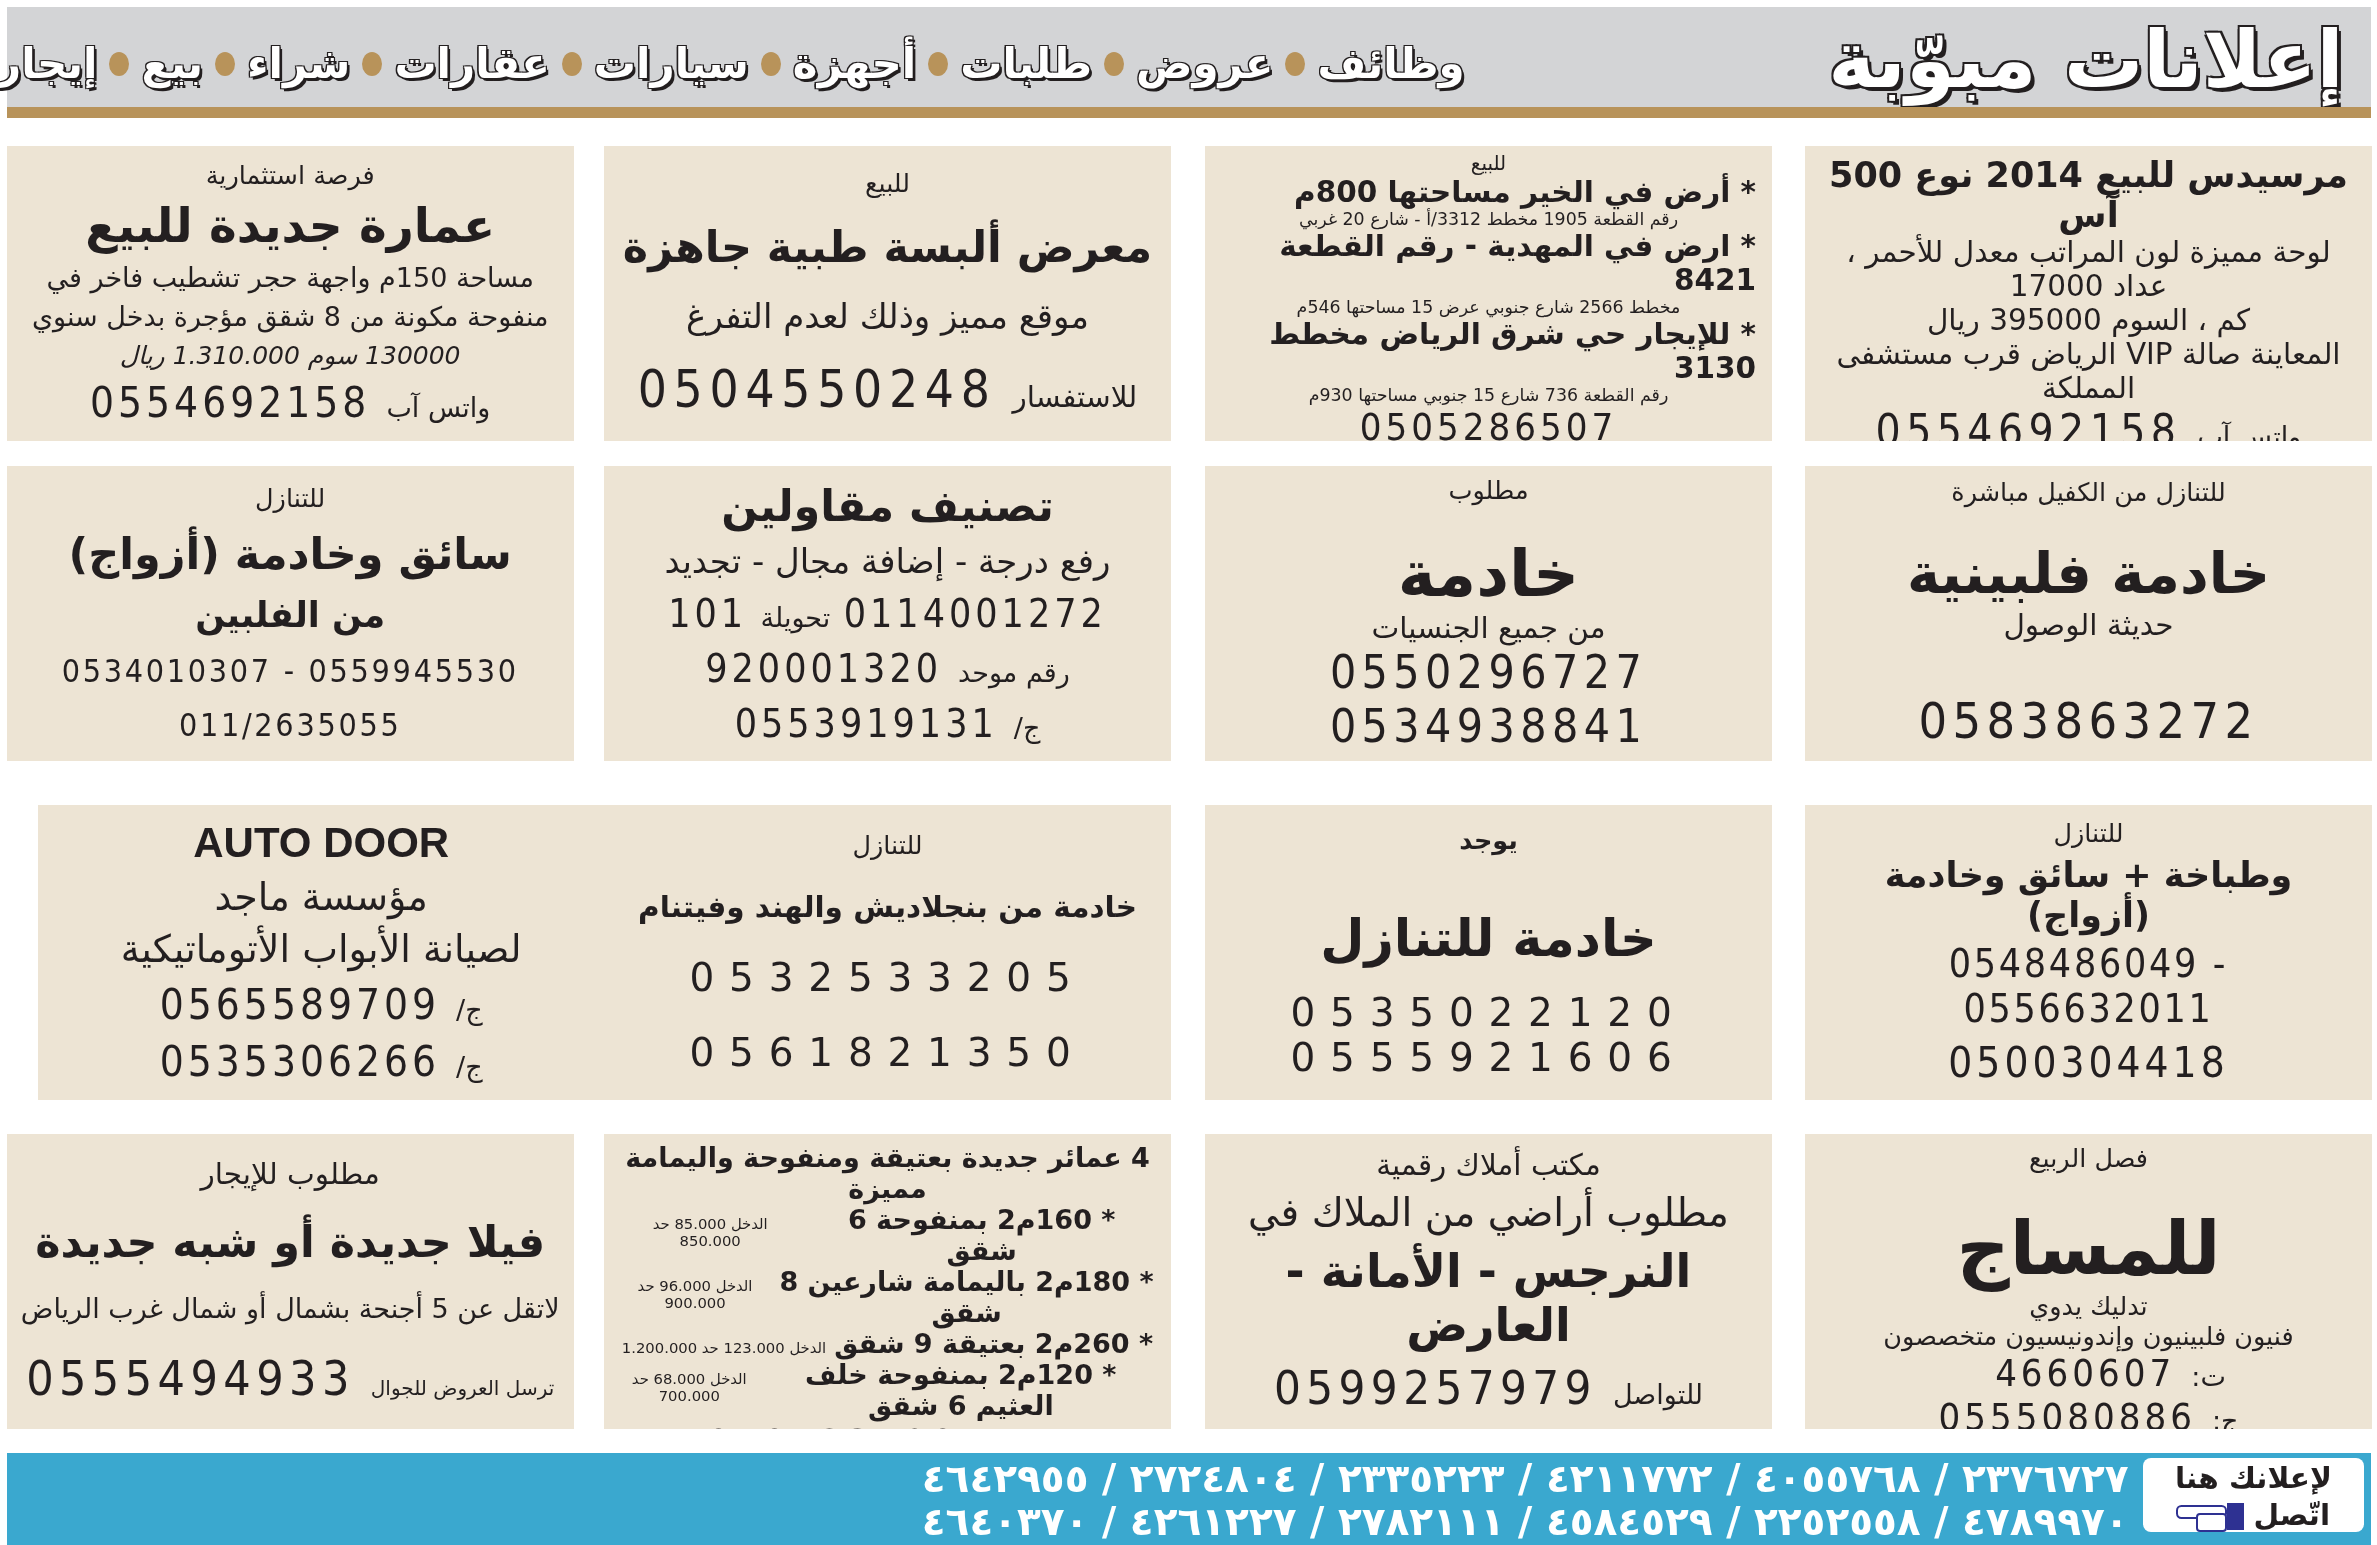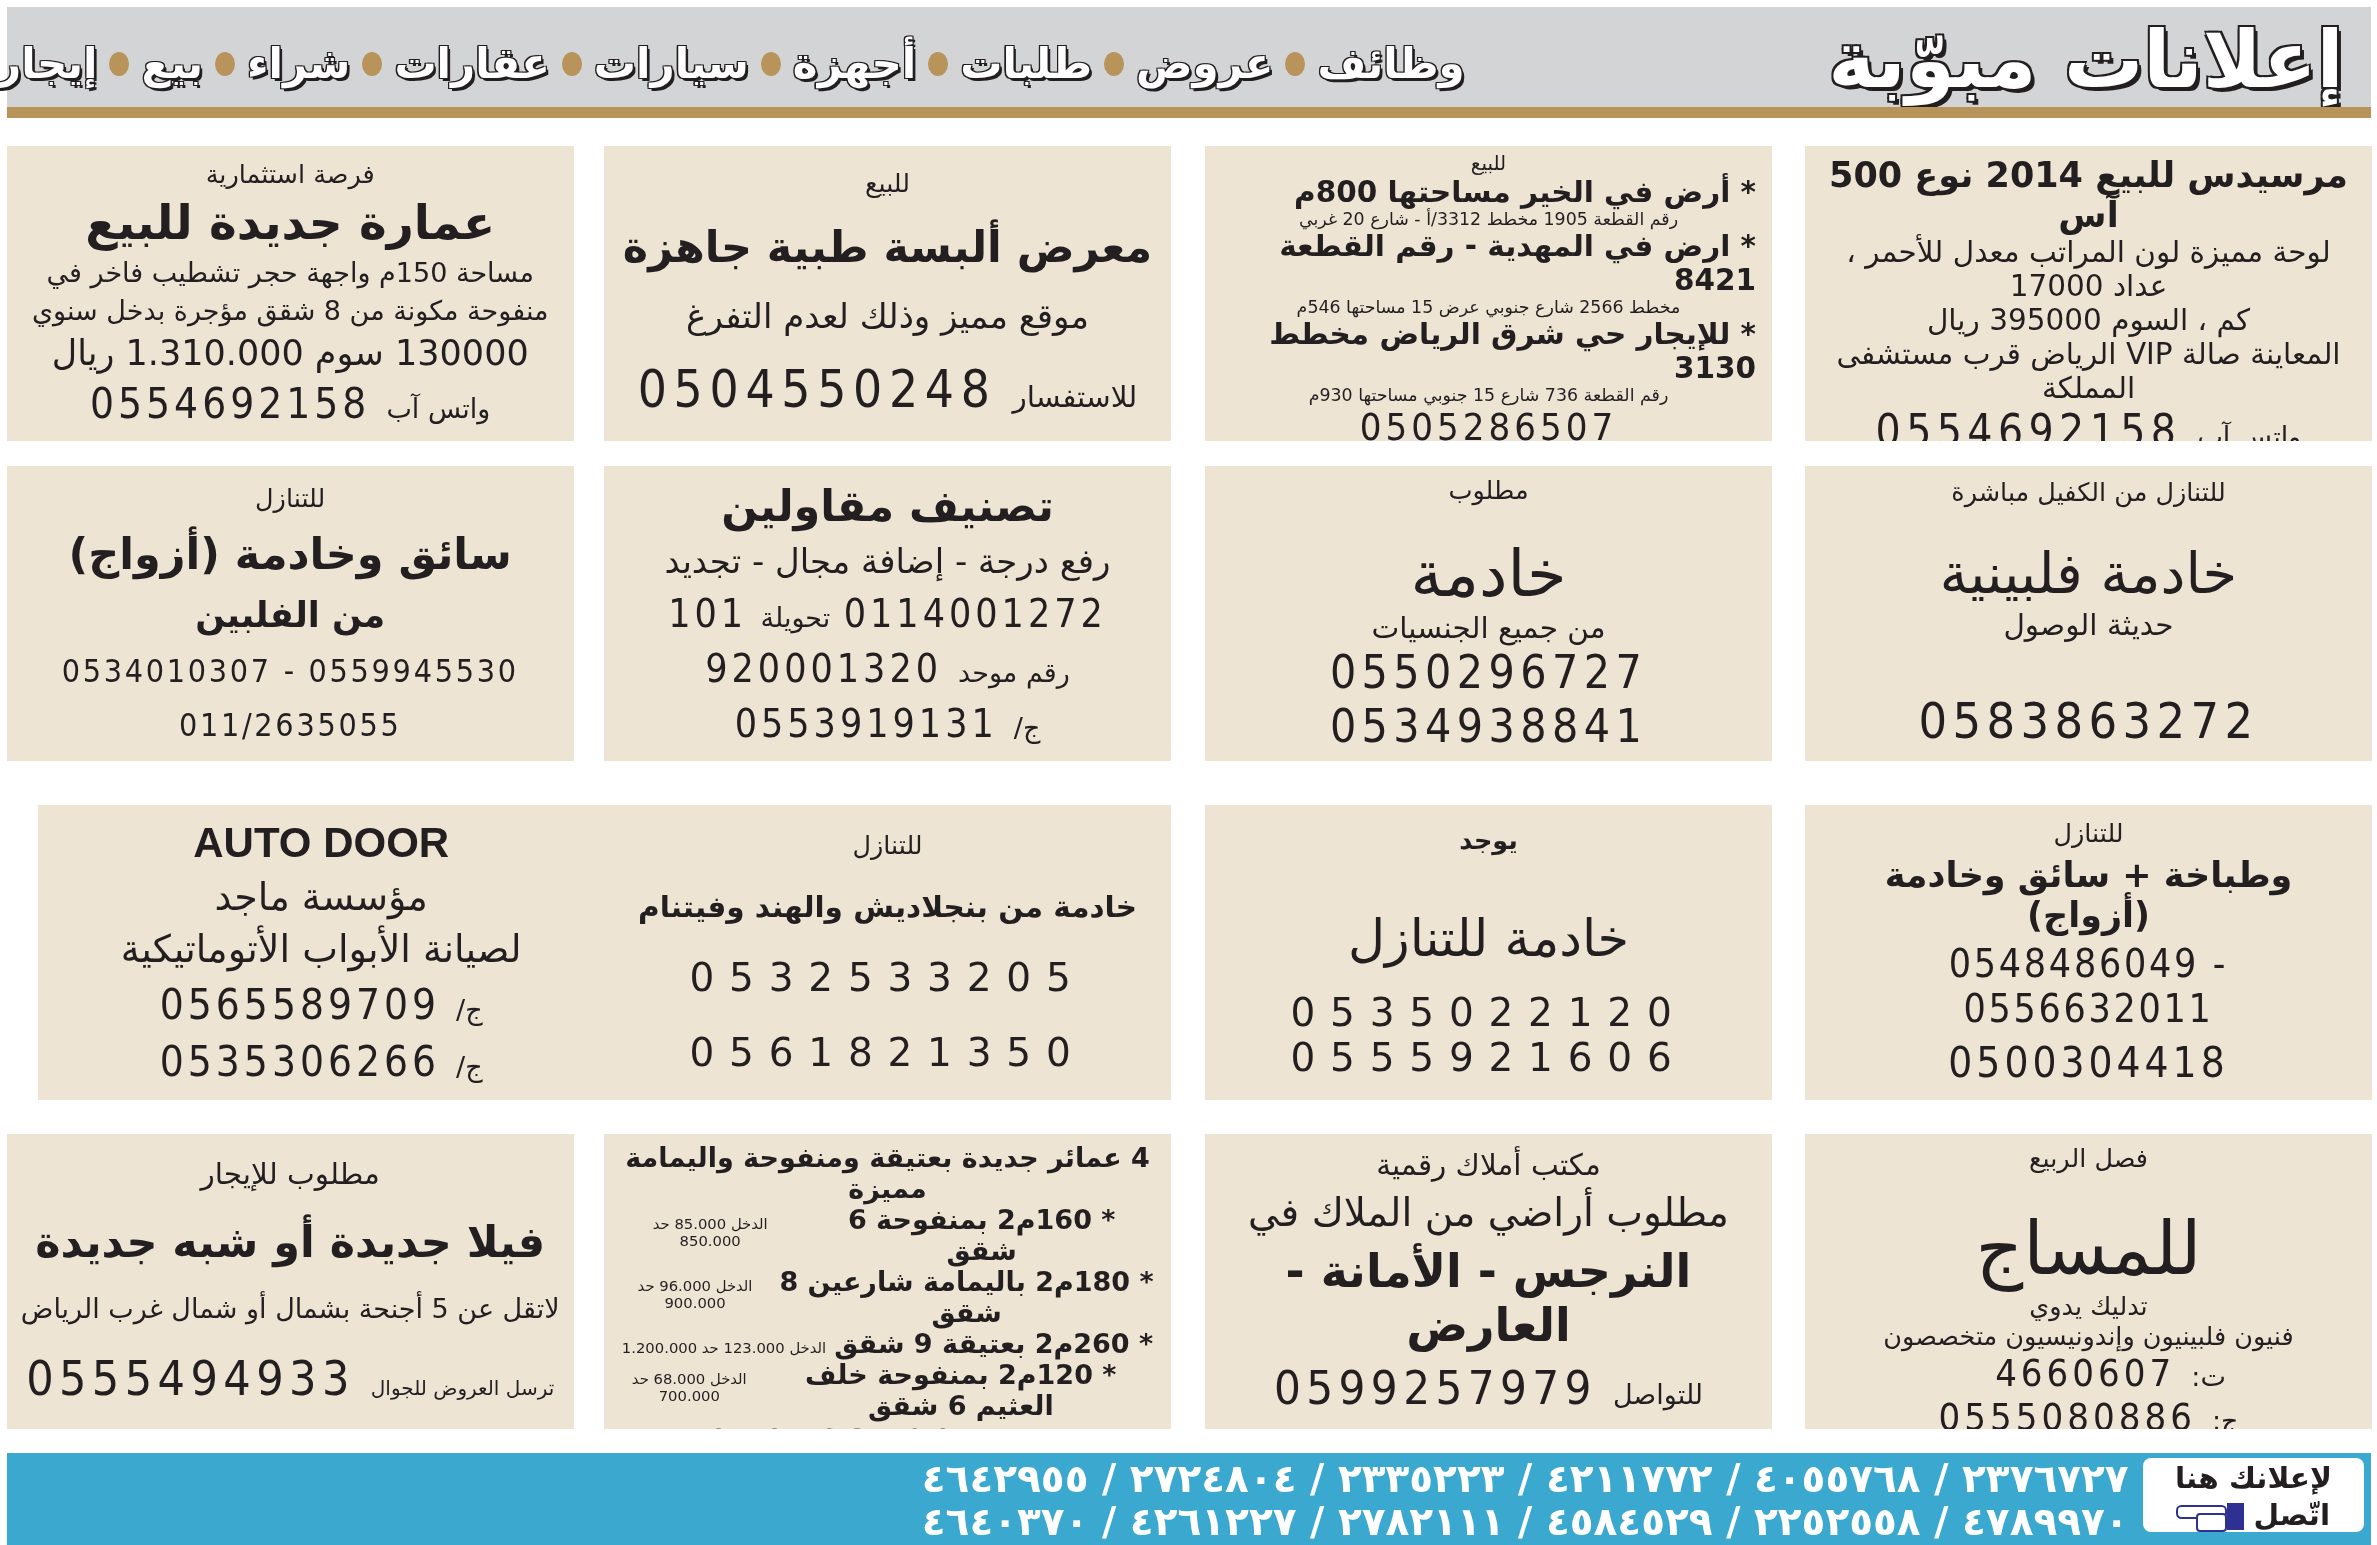--- a/index.html
+++ b/index.html
@@ -11,21 +11,21 @@
   .cats{position:absolute;right:906px;top:27px;height:60px;display:flex;flex-direction:row-reverse;align-items:center;gap:12px;direction:rtl;}
   .cat{font-size:42px;font-weight:bold;color:#ffffff;
     text-shadow:-1.3px -1.3px 0 #231f20,1.3px -1.3px 0 #231f20,-1.3px 1.3px 0 #231f20,1.3px 1.3px 0 #231f20,2.7px 2.7px 0 #231f20;}
   .dot{width:20px;height:24px;border-radius:50%;background:#b8935a;display:inline-block;}
   .ad{position:absolute;width:567px;height:295px;background:#ede4d4;direction:rtl;text-align:center;box-sizing:border-box;padding:9.4px 13.4px;
     display:flex;flex-direction:column;justify-content:space-around;align-items:center;overflow:hidden;}
   .s1{font-size:25.5px;}
   .s2{font-size:29.5px;}
   .s3{font-size:35px;font-weight:bold;}
   .s4{font-size:43px;font-weight:bold;}
-  .s5{font-size:56px;font-weight:normal;letter-spacing:1.3px;margin-top:32px;}
+  .s5{font-size:56px;font-weight:bold;letter-spacing:1.3px;margin-top:32px;}
   .tiny{font-size:17.4px;}
   .phone{font-family:"DejaVu Sans Condensed","DejaVu Sans",sans-serif;font-size:42px;letter-spacing:4px;direction:ltr;font-weight:normal;}
   .phone-l{font-size:44px;letter-spacing:5.4px;}
   .phone-sp{font-size:39px;letter-spacing:14.8px;direction:ltr;}
   .row{display:flex;flex-direction:row;align-items:baseline;gap:16px;justify-content:center;}
   .lbl{font-size:27px;}
   .bullet-line{font-size:29.5px;font-weight:bold;text-align:right;width:100%;}
   .sub{font-size:17.4px;text-align:center;width:100%;}
   .footer{position:absolute;left:6.7px;top:1453px;width:2364px;height:93px;background:#3aa8cf;}
   .footer-box{position:absolute;right:6.7px;top:5.4px;width:221px;height:74px;background:#ffffff;border-radius:8px;direction:rtl;text-align:center;}
@@ -95,21 +95,21 @@
     <span class="lbl" style="font-size:29.5px;">للاستفسار</span>
     <span class="phone" style="font-size:51px;letter-spacing:6.7px;">0504550248</span>
   </div>
 </div>
 
 <div class="ad" style="left:6.7px;top:146px;">
   <div class="s1">فرصة استثمارية</div>
   <div class="s4" style="font-size:47px;letter-spacing:4px;">عمارة جديدة للبيع</div>
   <div class="s2" style="font-size:27px;">مساحة 150م واجهة حجر تشطيب فاخر في</div>
   <div class="s2" style="font-size:27px;">منفوحة مكونة من 8 شقق مؤجرة بدخل سنوي</div>
-  <div class="s2" style="font-size:35px;">130000 سوم 1.310.000 ريال</div>
+  <div class="s2" style="font-size:25px;font-style:italic;">130000 سوم 1.310.000 ريال</div>
   <div class="row">
     <span class="lbl">واتس آب</span>
     <span class="phone">0554692158</span>
   </div>
 </div>
 
 <div class="ad" style="left:1805px;top:466px;">
   <div class="s1">للتنازل من الكفيل مباشرة</div>
   <div class="s5">خادمة فلبينية</div>
   <div class="s2">حديثة الوصول</div>

